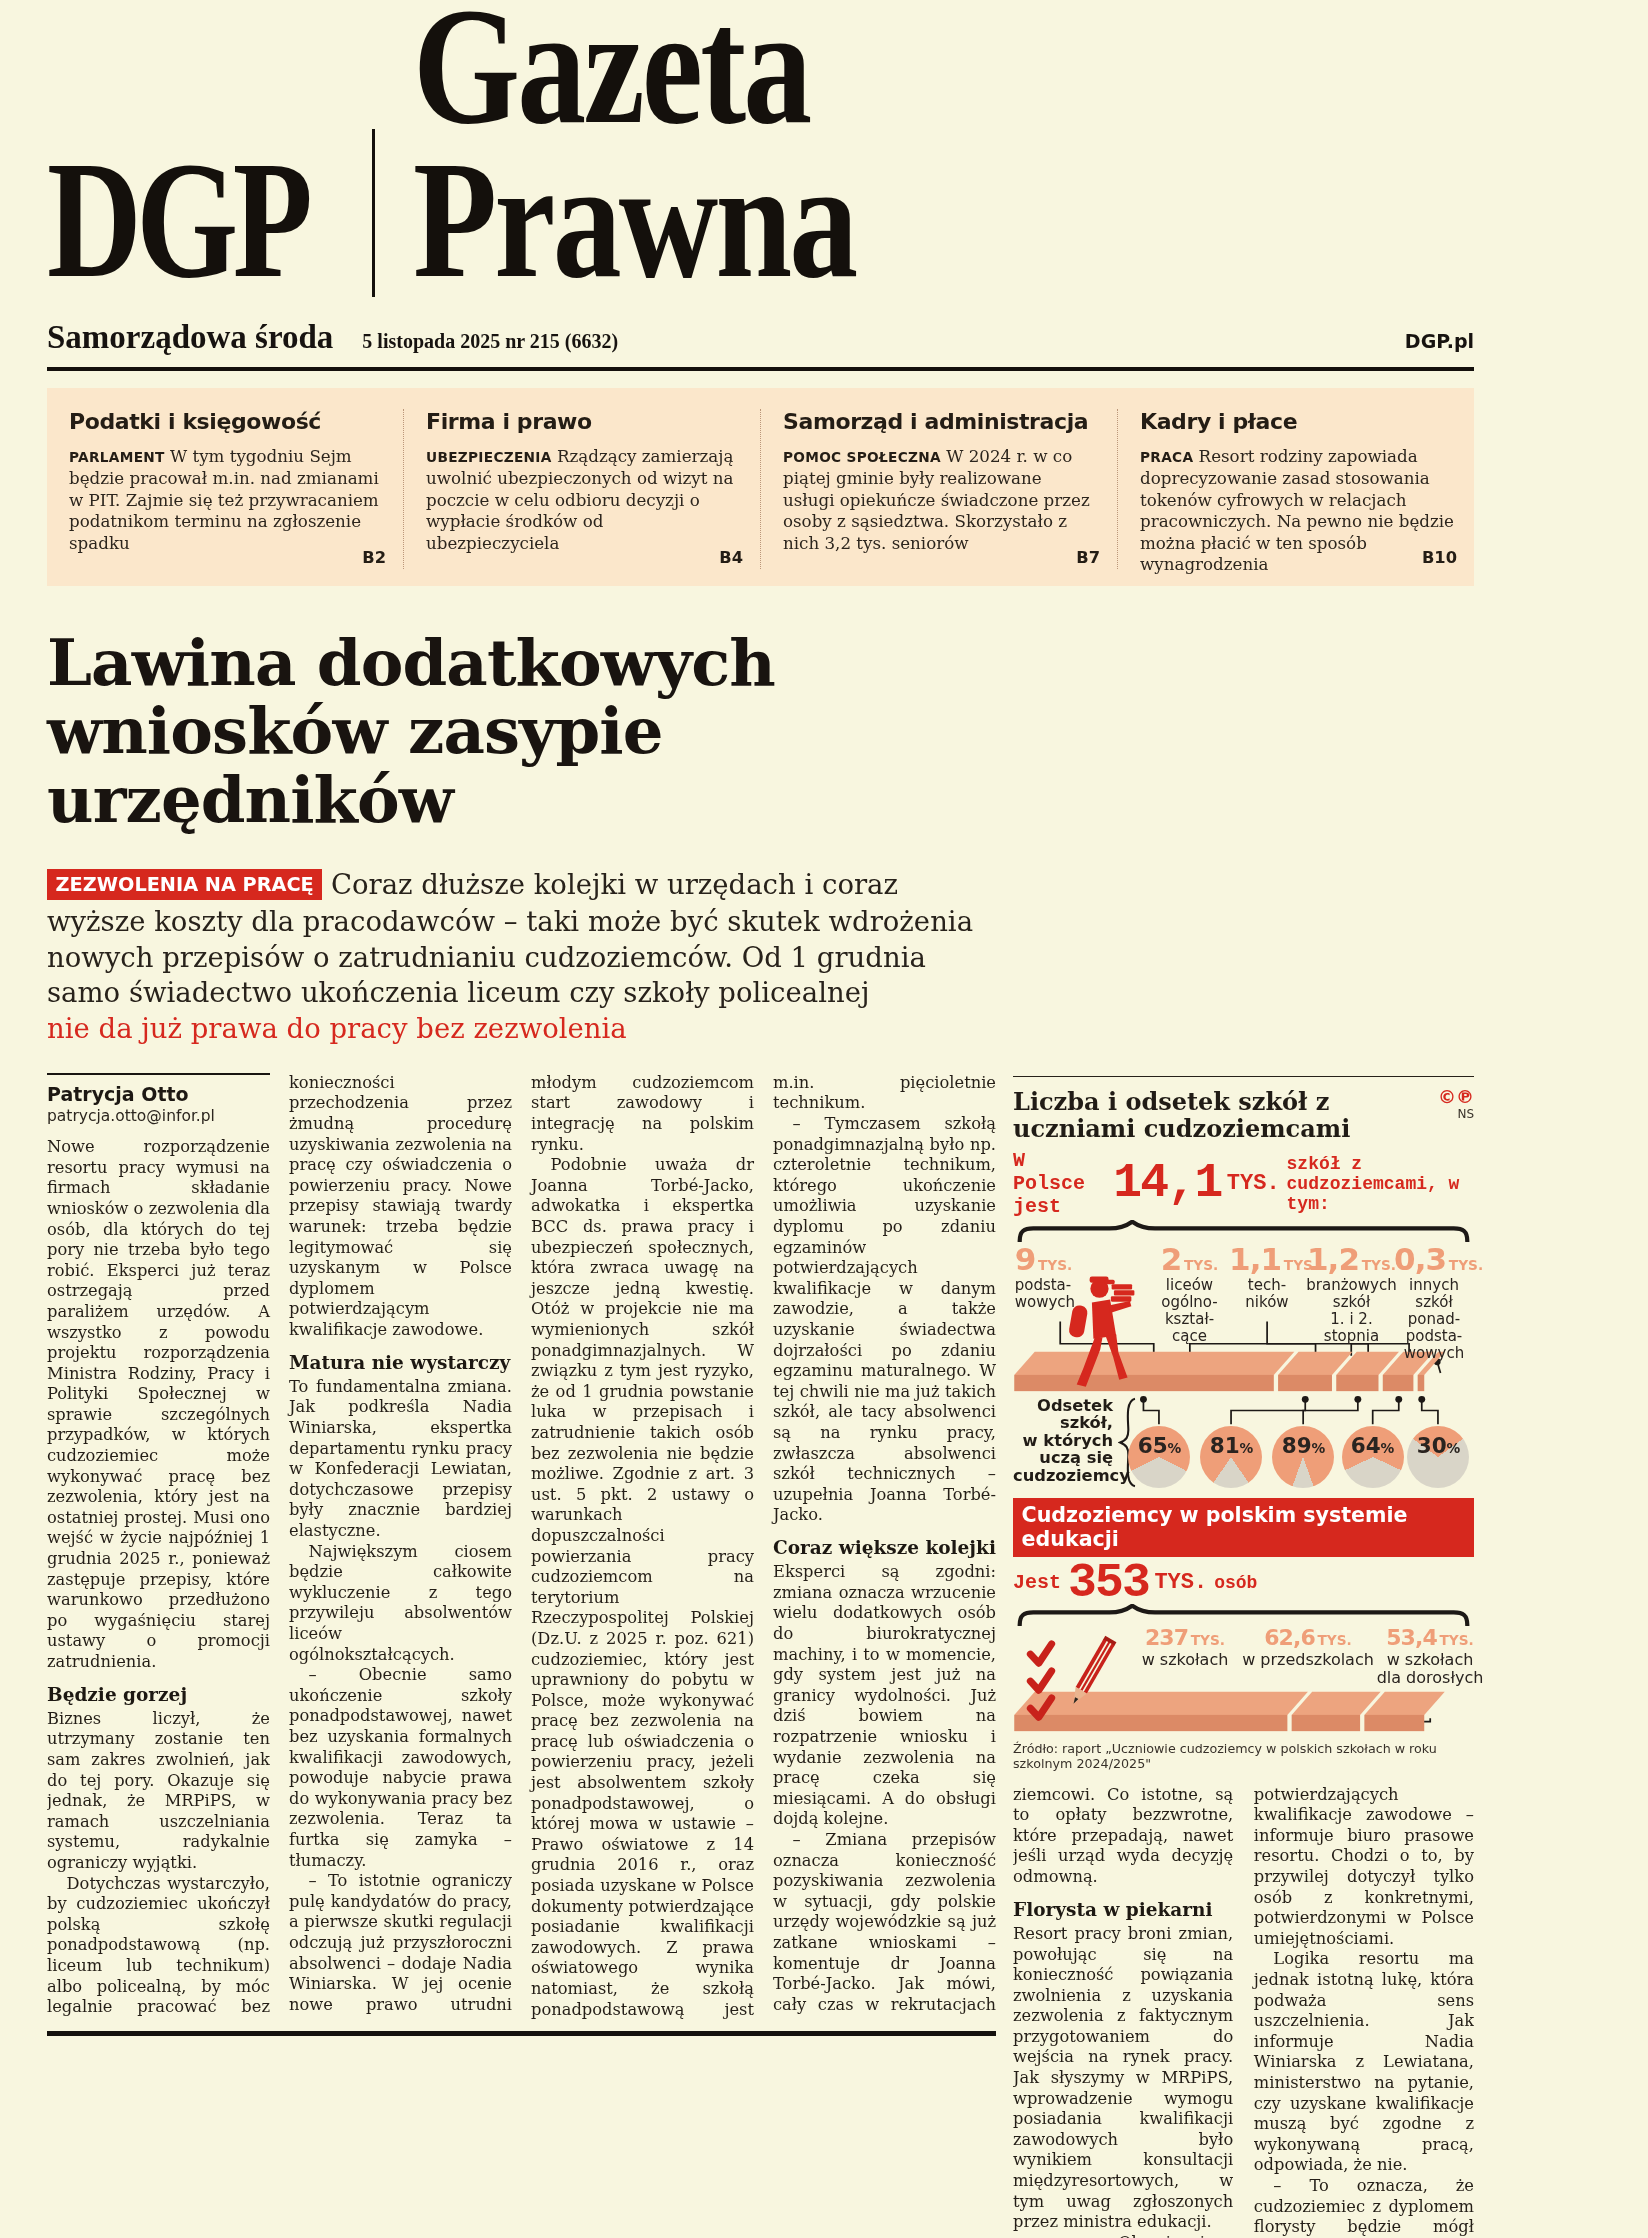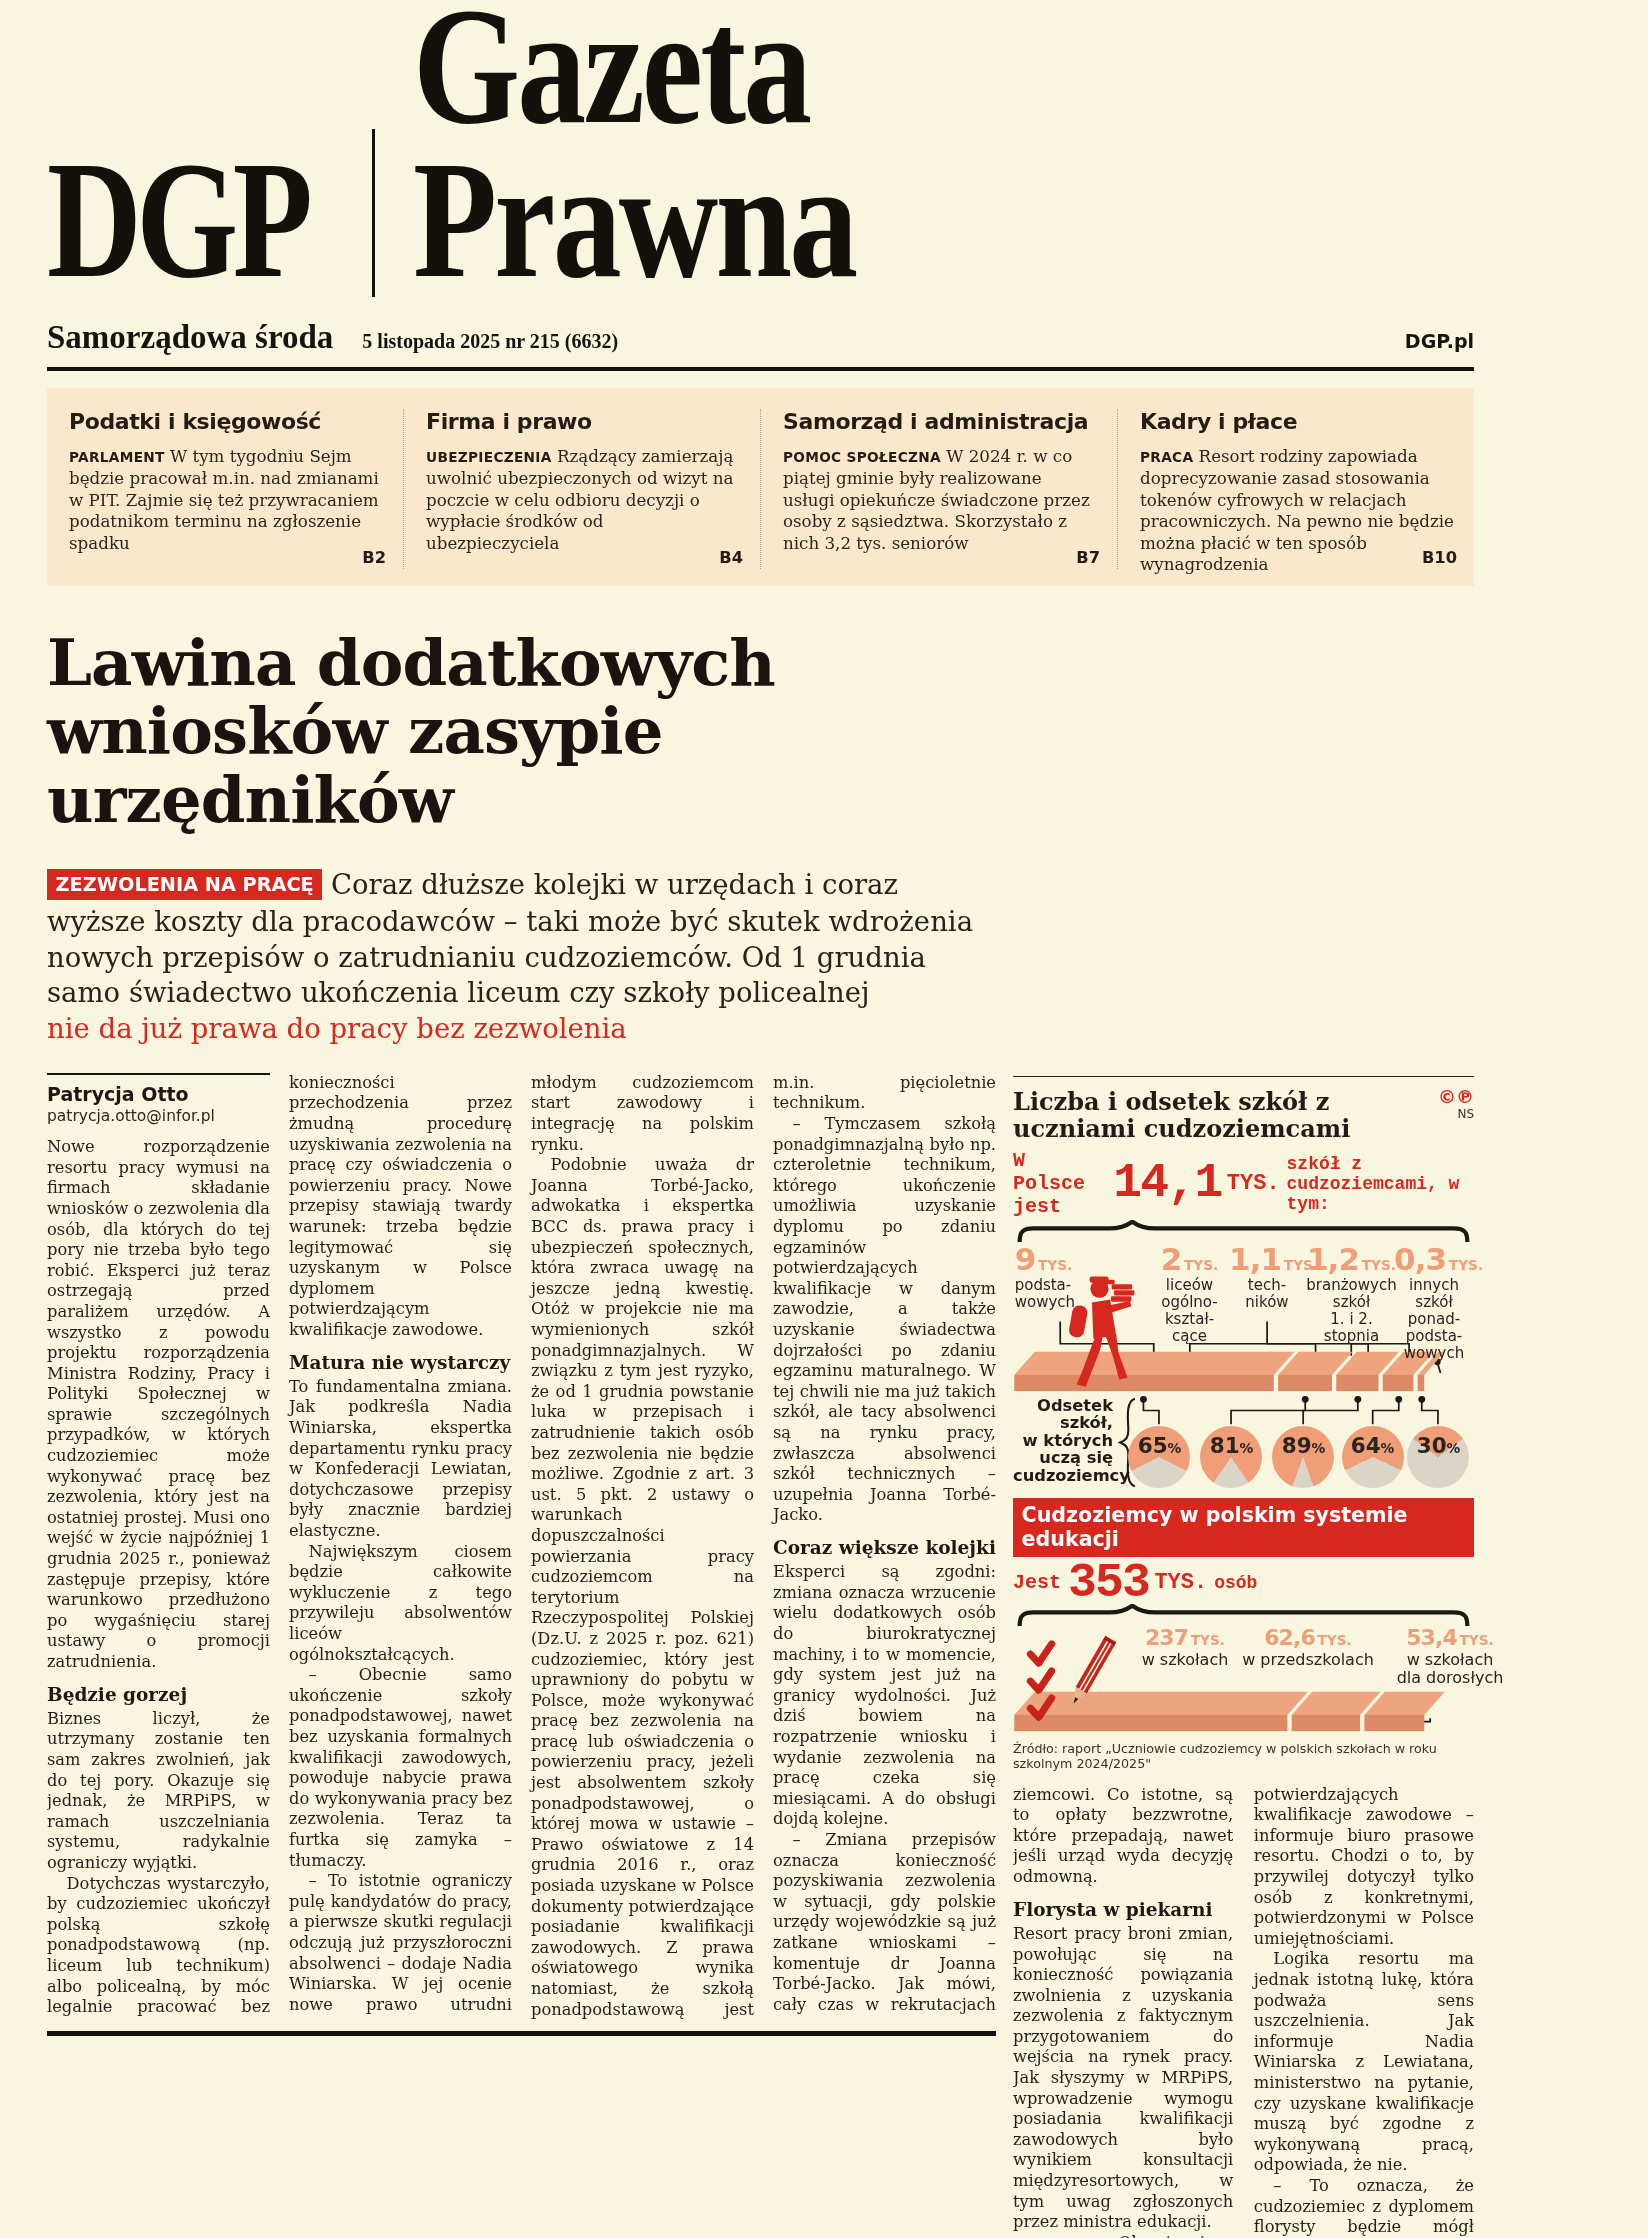--- a/index.html
+++ b/index.html
@@ -367,21 +367,21 @@
             </g>
           </svg>
         <div class="pp-item" style="left: 99px;">
               <div class="num"><span class="v">237</span><span class="u">TYS.</span></div>
               <div class="lbl">w szkołach</div>
             </div>
             <div class="pp-item" style="left: 222px;">
               <div class="num"><span class="v">62,6</span><span class="u">TYS.</span></div>
               <div class="lbl">w przedszkolach</div>
             </div>
-            <div class="pp-item" style="left: 364px; text-align: center;">
+            <div class="pp-item" style="left: 344px; text-align: center;">
               <div class="num"><span class="v">53,4</span><span class="u">TYS.</span></div>
               <div class="lbl">w szkołach
 dla dorosłych</div>
             </div>
           </div>
 
         <div class="ig-source">Źródło: raport „Uczniowie cudzoziemcy w polskich szkołach w roku szkolnym 2024/2025"</div>
       </div>
 
       <div class="articles-right" id="articles-right">

